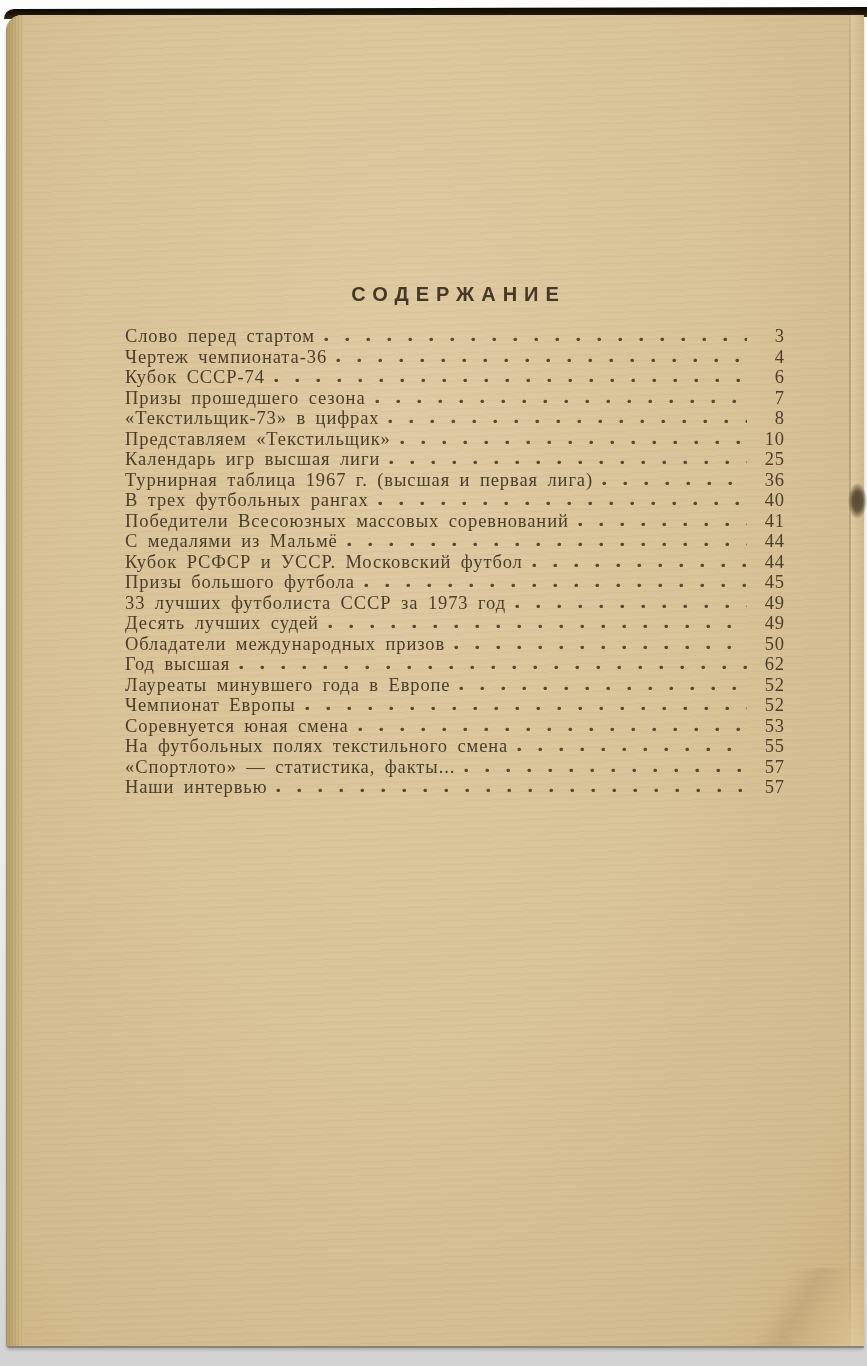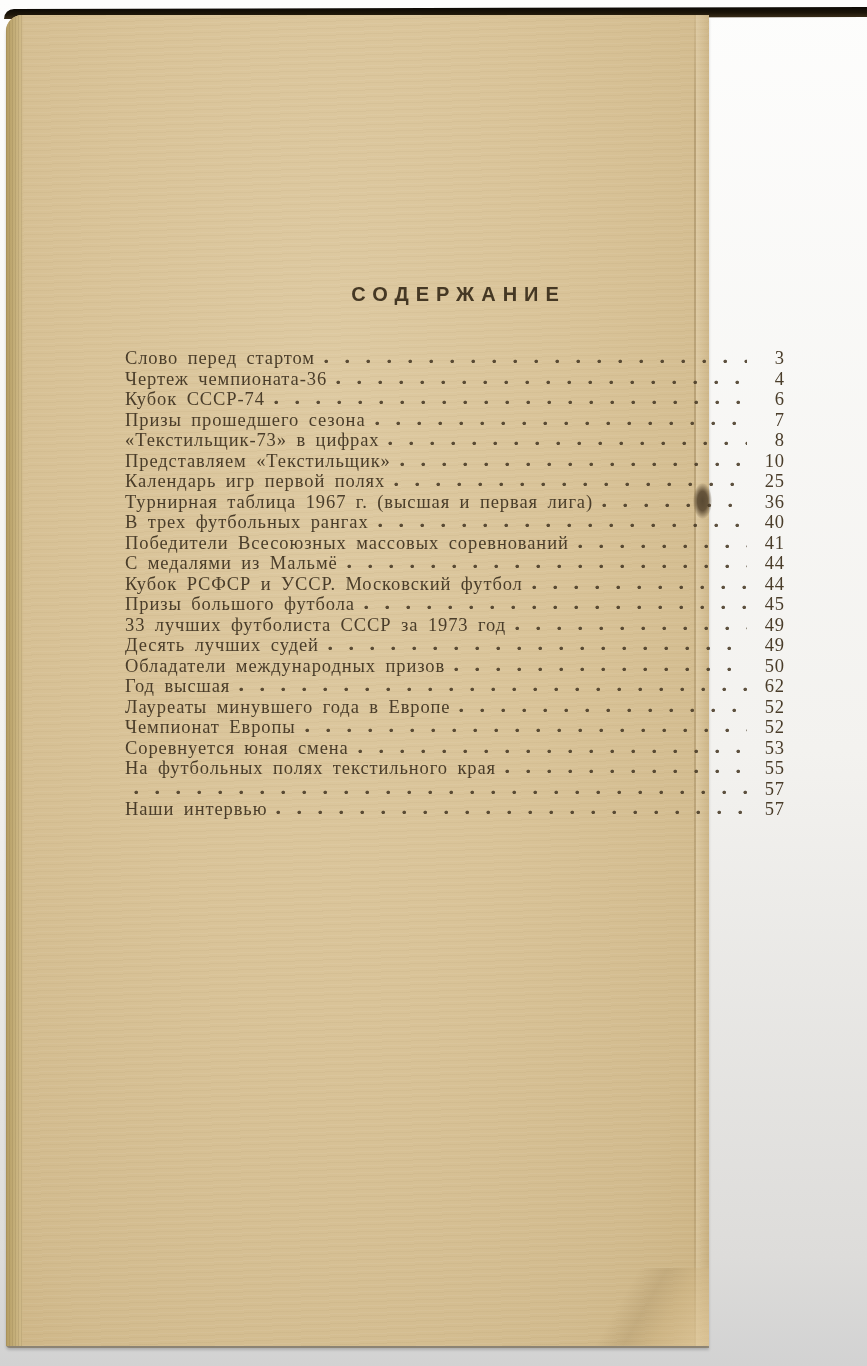--- a/index.html
+++ b/index.html
@@ -25,21 +25,21 @@
     background: linear-gradient(180deg, #0d0a05 0%, #1c1509 55%, #3a2d19 100%);
     border-top-left-radius: 10px;
     transform: rotate(-0.12deg);
   }
 
   
   .page {
     position: absolute;
     left: 6px;
     top: 15px;
-    width: 703px;
+    width: 858px;
     height: 1331px;
     border-top-left-radius: 16px;
     border-bottom-left-radius: 4px;
     background:
       radial-gradient(ellipse at 46% 30%, #decaa2 0%, #d9c398 45%, #d2bb8e 82%, #ccb383 100%);
     box-shadow: 0 2px 0 rgba(97, 79, 46, 0.45), 0 4px 3px rgba(0,0,0,0.18);
   }
   
   .page::before {
     content: "";
@@ -131,21 +131,21 @@
     line-height: 24px;
     text-align: center;
     font-family: "Liberation Sans", sans-serif;
     font-weight: bold;
     font-size: 20px;
     letter-spacing: 7px;
     text-indent: 7px;
     color: #453824;
   }
   .toc {
-    margin-top: 42px;
+    margin-top: 20px;
     font-family: Liberation Serif, serif;
   }
   .toc-row {
     display: flex;
     align-items: baseline;
     line-height: 20.5px;
     font-size: 18.5px;
     letter-spacing: 0.9px;
     word-spacing: 4px;
   }
@@ -217,21 +217,21 @@
   </div>
 
   <div class="toc-row">
     <span class="toc-label">Представляем «Текстильщик»</span>
     <span class="toc-leader"></span>
     <span class="toc-page">10</span>
   </div>
 
 
   <div class="toc-row">
-    <span class="toc-label">Календарь игр первой полях</span>
+    <span class="toc-label">Календарь игр высшая лиги</span>
     <span class="toc-leader"></span>
     <span class="toc-page">25</span>
   </div>
 
   <div class="toc-row">
     <span class="toc-label">Турнирная таблица 1967 г. (высшая и первая лига)</span>
     <span class="toc-leader"></span>
     <span class="toc-page">36</span>
   </div>
 
@@ -301,26 +301,27 @@
     <span class="toc-page">52</span>
   </div>
 
   <div class="toc-row">
     <span class="toc-label">Соревнуется юная смена</span>
     <span class="toc-leader"></span>
     <span class="toc-page">53</span>
   </div>
 
   <div class="toc-row">
-    <span class="toc-label">На футбольных полях текстильного края</span>
+    <span class="toc-label">На футбольных полях текстильного смена</span>
     <span class="toc-leader"></span>
     <span class="toc-page">55</span>
   </div>
 
   <div class="toc-row">
+    <span class="toc-label">«Спортлото» — статистика, факты...</span>
     <span class="toc-leader"></span>
     <span class="toc-page">57</span>
   </div>
 
   <div class="toc-row">
     <span class="toc-label">Наши интервью</span>
     <span class="toc-leader"></span>
     <span class="toc-page">57</span>
   </div>
 </div>

